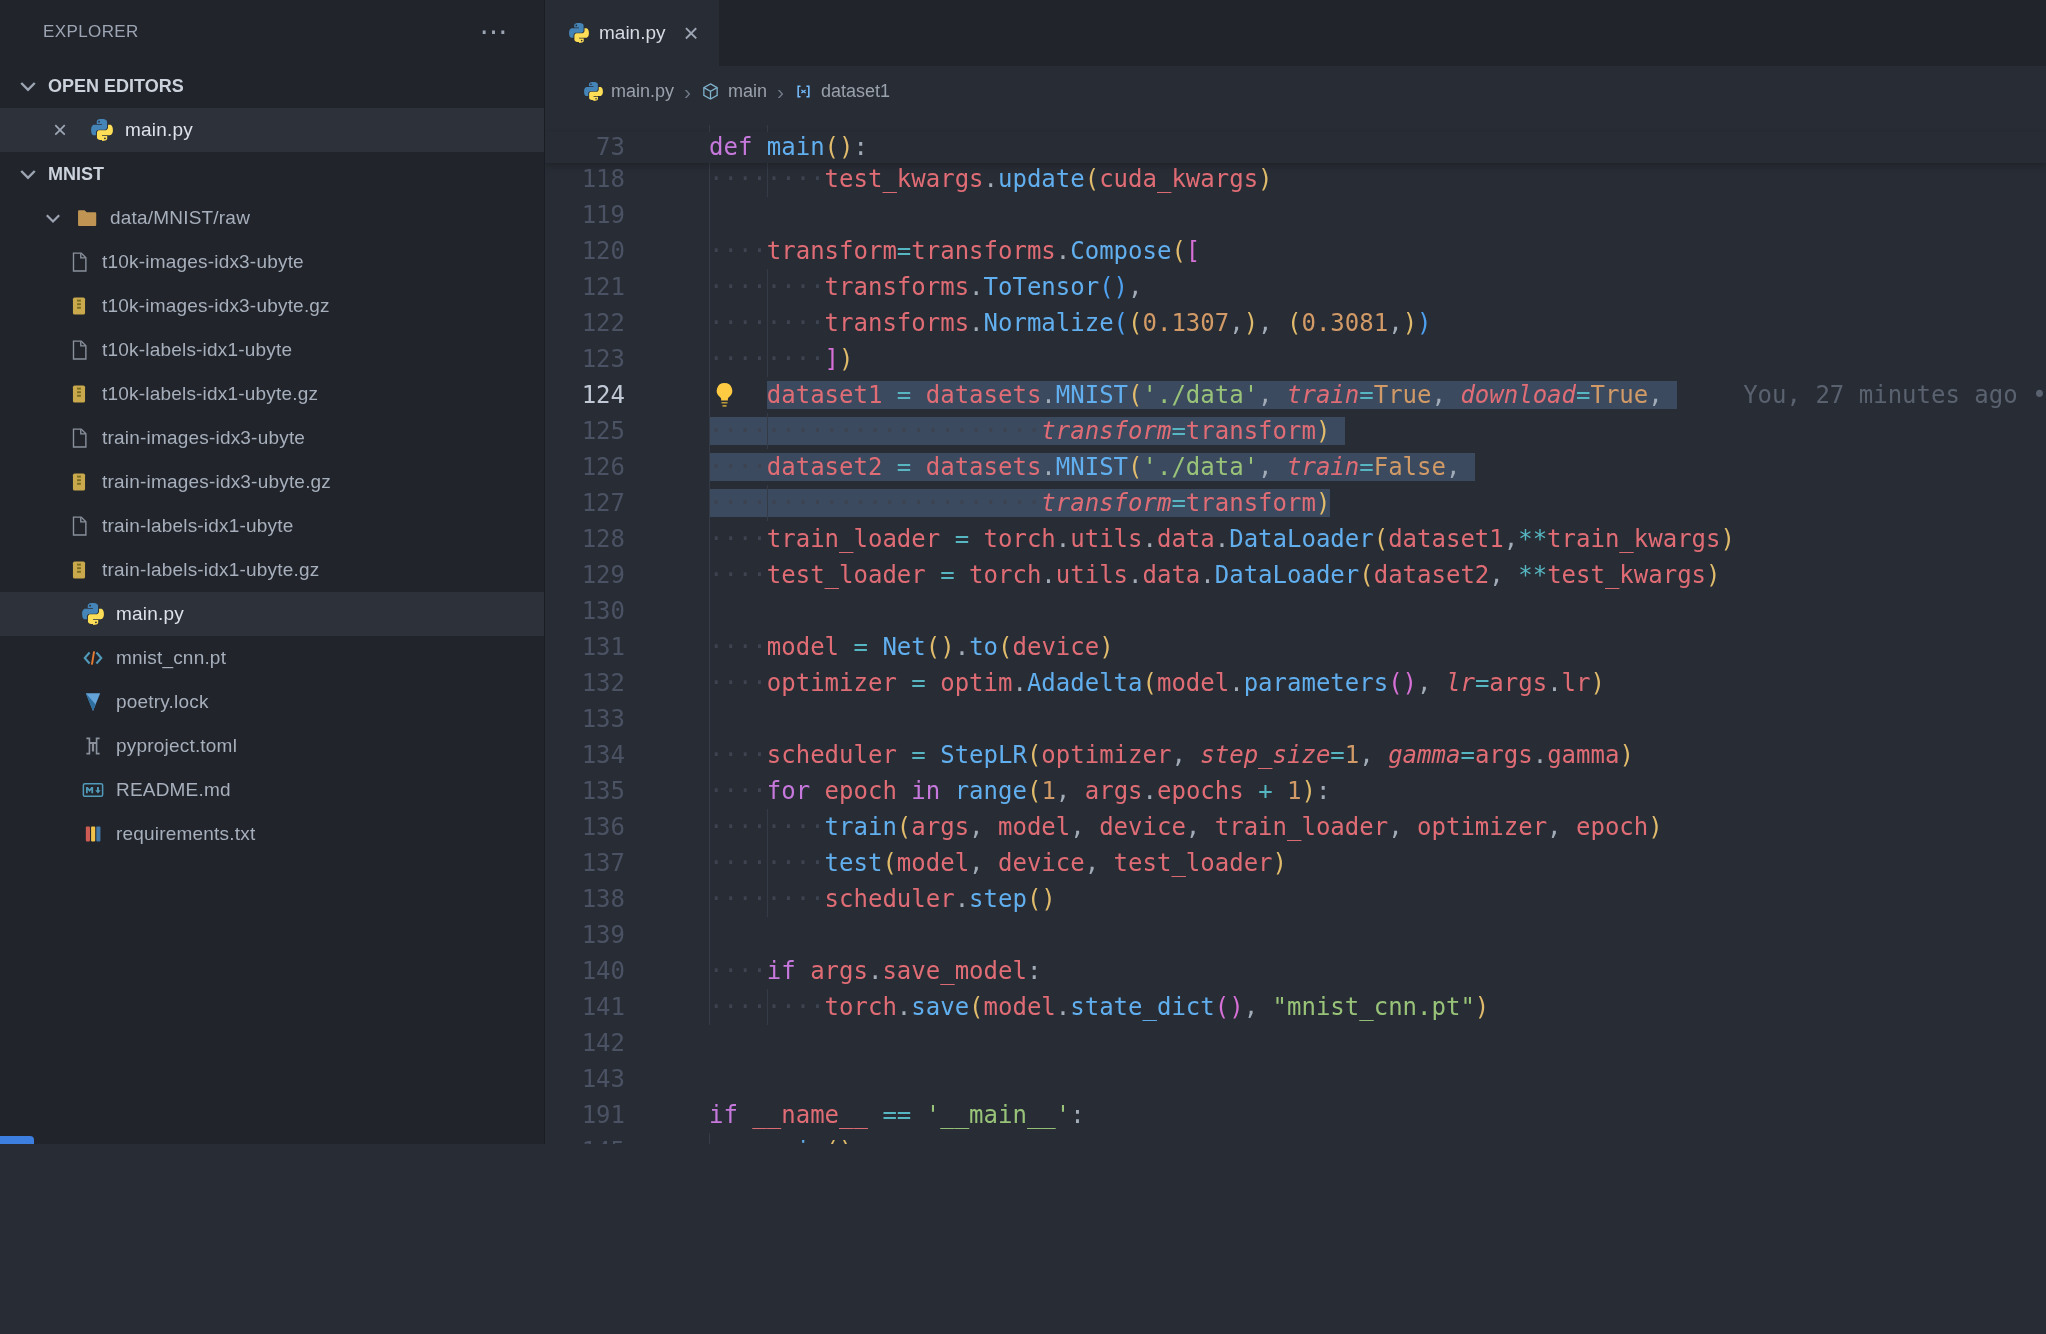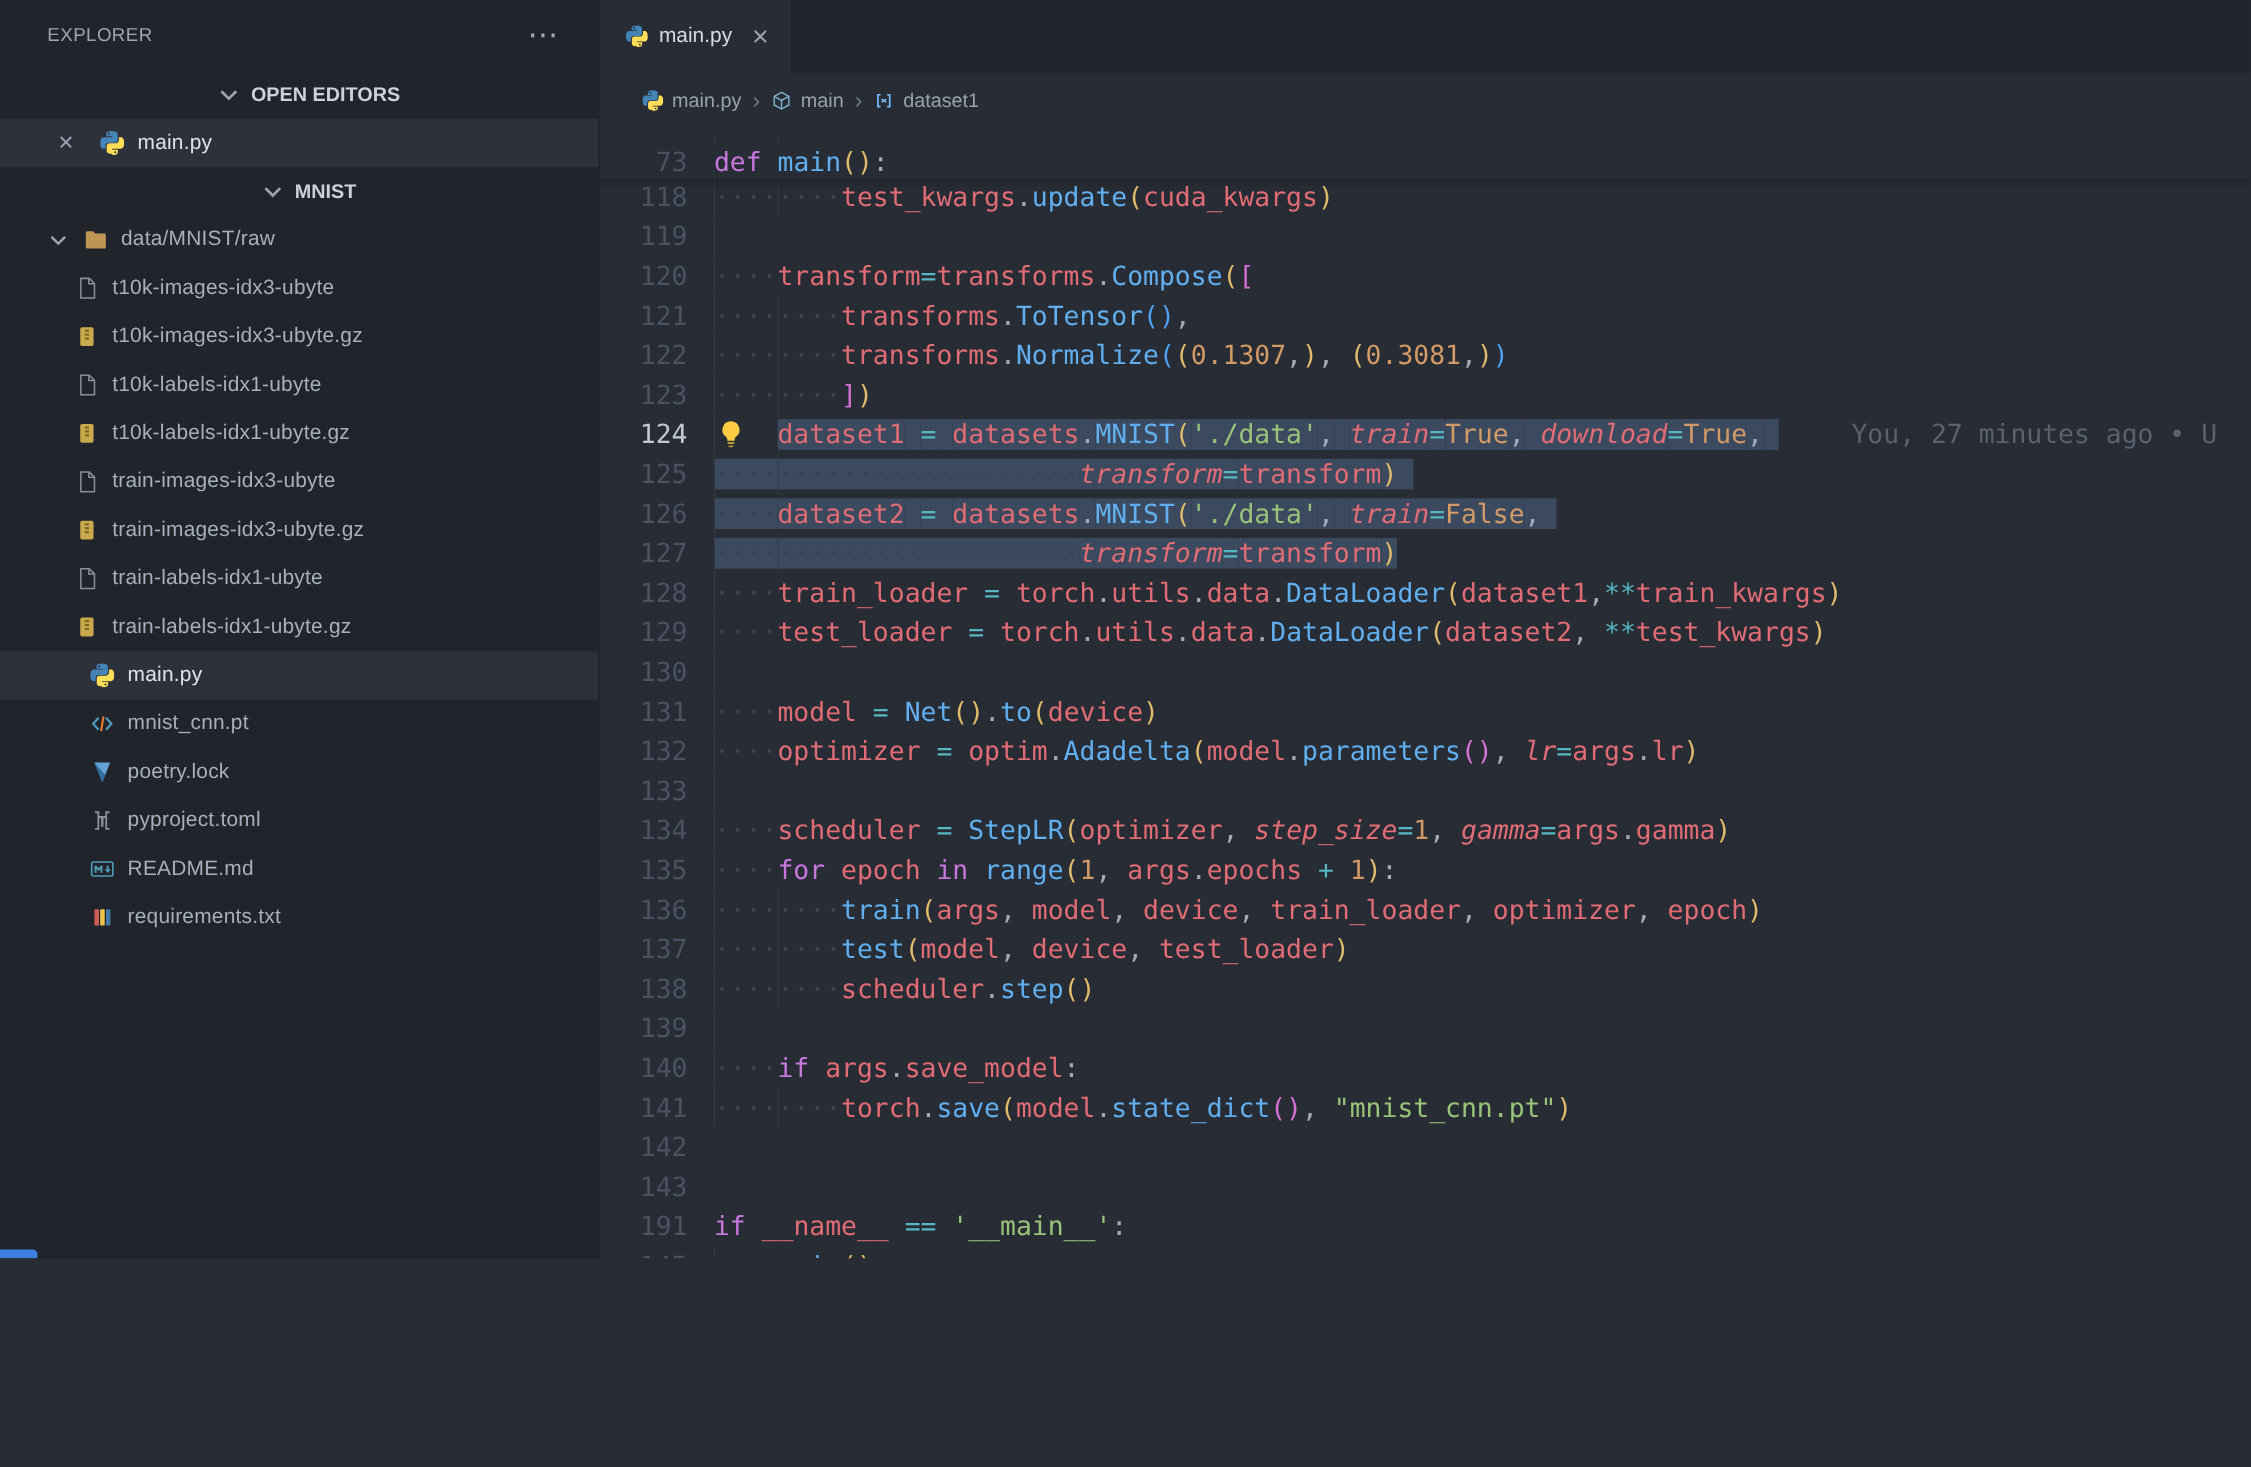--- a/index.html
+++ b/index.html
@@ -7,21 +7,21 @@
   body { font-family:"Liberation Sans",sans-serif; background:#282c34; overflow:hidden; }
   .app { display:flex; width:2046px; height:1144px; overflow:hidden; }
 
   
   .sidebar { width:544px; flex:none; background:var(--c-sideBg,#21252b); position:relative;
              font-size:19px; color:#a7afbc; overflow:hidden; }
   .sidebar-header { height:64px; display:flex; align-items:center; padding:0 36px 0 43px;
                     font-size:17px; letter-spacing:.4px; color:#9da5b4; }
   .actions { margin-left:auto; font-size:28px; line-height:1; color:#9da5b4; cursor:pointer; }
   .section-header { height:44px; display:flex; align-items:center; padding-left:16px;
-                    font-weight:700; font-size:18px; color:#ccd2db;justify-content:center; }
+                    font-weight:700; font-size:18px; color:#ccd2db; }
   .section-header .icon { width:24px; height:24px; margin-right:8px; color:#9da5b4; }
   .row { height:44px; display:flex; align-items:center; }
   .row .icon { width:22px; height:22px; margin-right:12px; flex:none; display:inline-flex; }
   .row .lbl { white-space:nowrap; letter-spacing:.2px; }
   .row.selected { background:var(--c-rowSel,#2c313a); color:#dde2ea; }
   .row.oe { padding-left:53px; }
   .close-x { width:26px; margin-right:12px; font-size:24px; color:#9da5b4; line-height:1; flex:none; }
   .row.lvl0 { padding-left:82px; }
   .row.lvl1 { padding-left:68px; }
   .row.folder { padding-left:42px; }
@@ -43,21 +43,21 @@
   .crumb { display:inline-flex; align-items:center; gap:8px; }
   .crumb .icon { width:19px; height:19px; display:inline-flex; }
   .crumb-sep { color:#707886; font-size:21px; margin:0 2px; }
 
   .code-area { position:relative; flex:1; overflow:hidden;
                font-family:"DejaVu Sans Mono",monospace; font-size:24px; color:var(--c-text,#abb2bf); }
   .lines { padding-top:8px; }
   .cl { display:flex; height:36px; line-height:36px; white-space:pre; }
   .ln { width:80px; flex:none; text-align:right; color:var(--c-lineNo,#4b5263); user-select:none; }
   .cl.active .ln { color:var(--c-lineNoActive,#c2c9d6); }
-  .lc { margin-left:24px; position:relative; display:block; }
+  .lc { margin-left:84px; position:relative; display:block; }
   .guide { position:absolute; top:0; bottom:0; width:1px; background:var(--c-guide,#343b46); }
   .sel { background:var(--c-sel,#3b4a5f); }
   .blame { color:var(--c-blame,#5a6270); margin-left:66px; }
   .bulb { position:absolute; left:2px; top:4px; width:27px; height:27px; }
   .bulb svg { width:100%; height:100%; }
   .sticky { position:absolute; top:15px; left:0; right:0; height:31px; line-height:31px;
             background:var(--c-editorBg,#282c34); display:flex; z-index:4; white-space:pre;
             box-shadow:0 3px 6px rgba(0,0,0,.22); }
   .sticky .ln { line-height:31px; }
 

